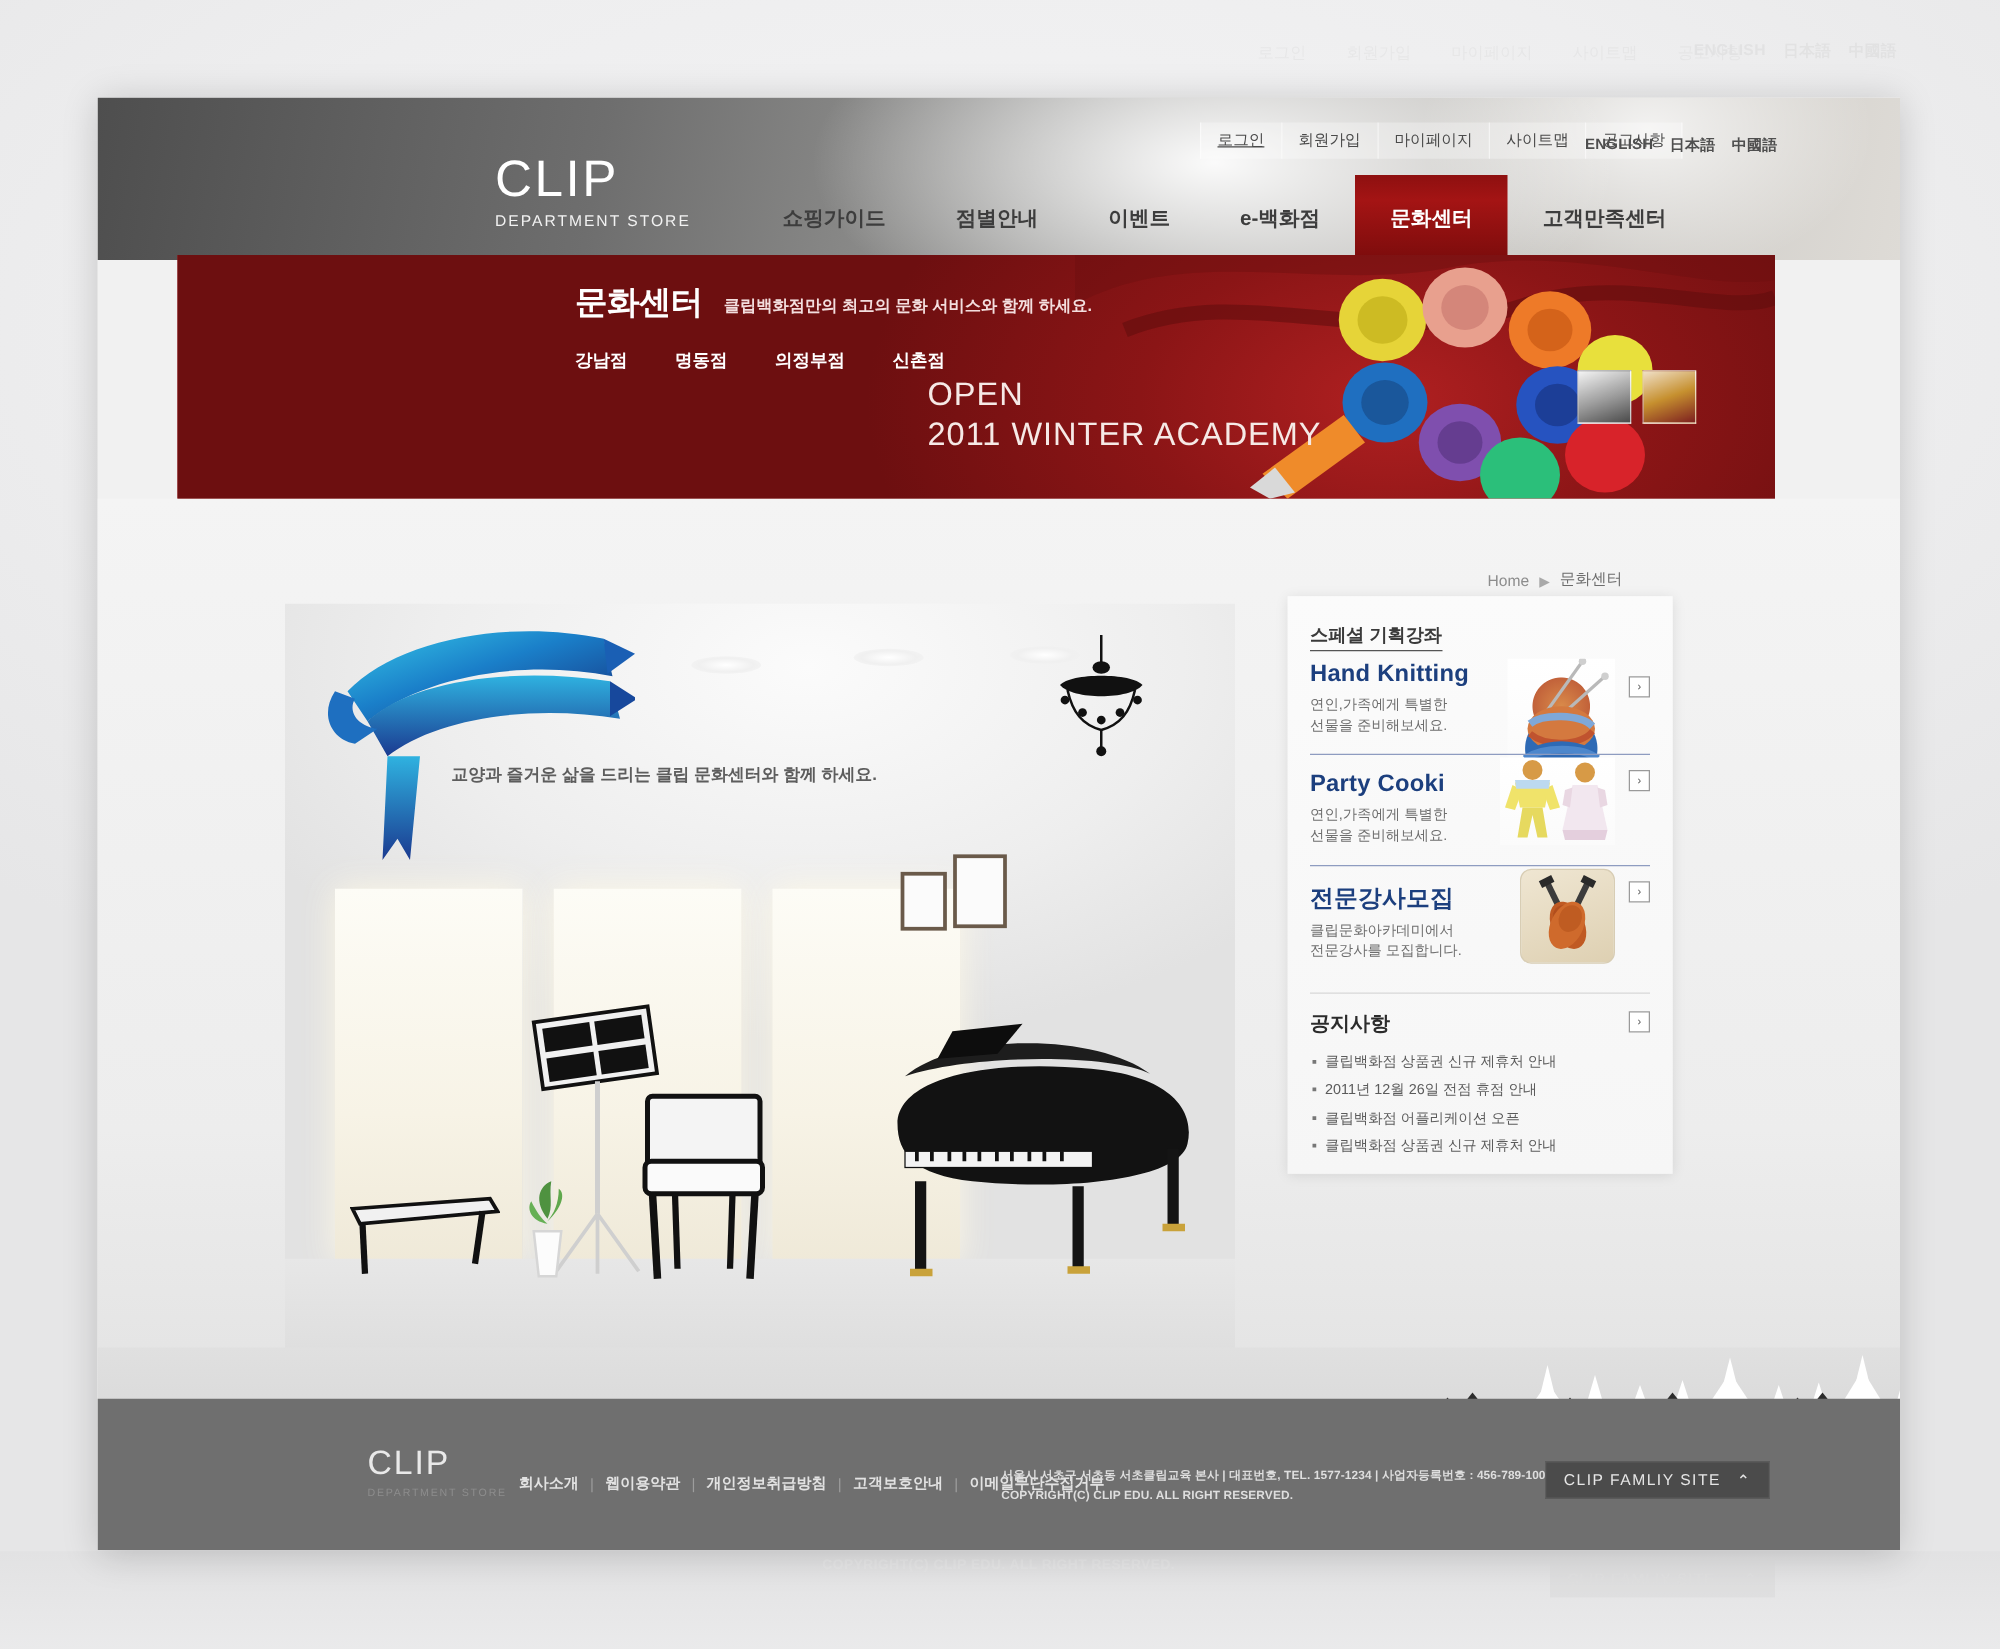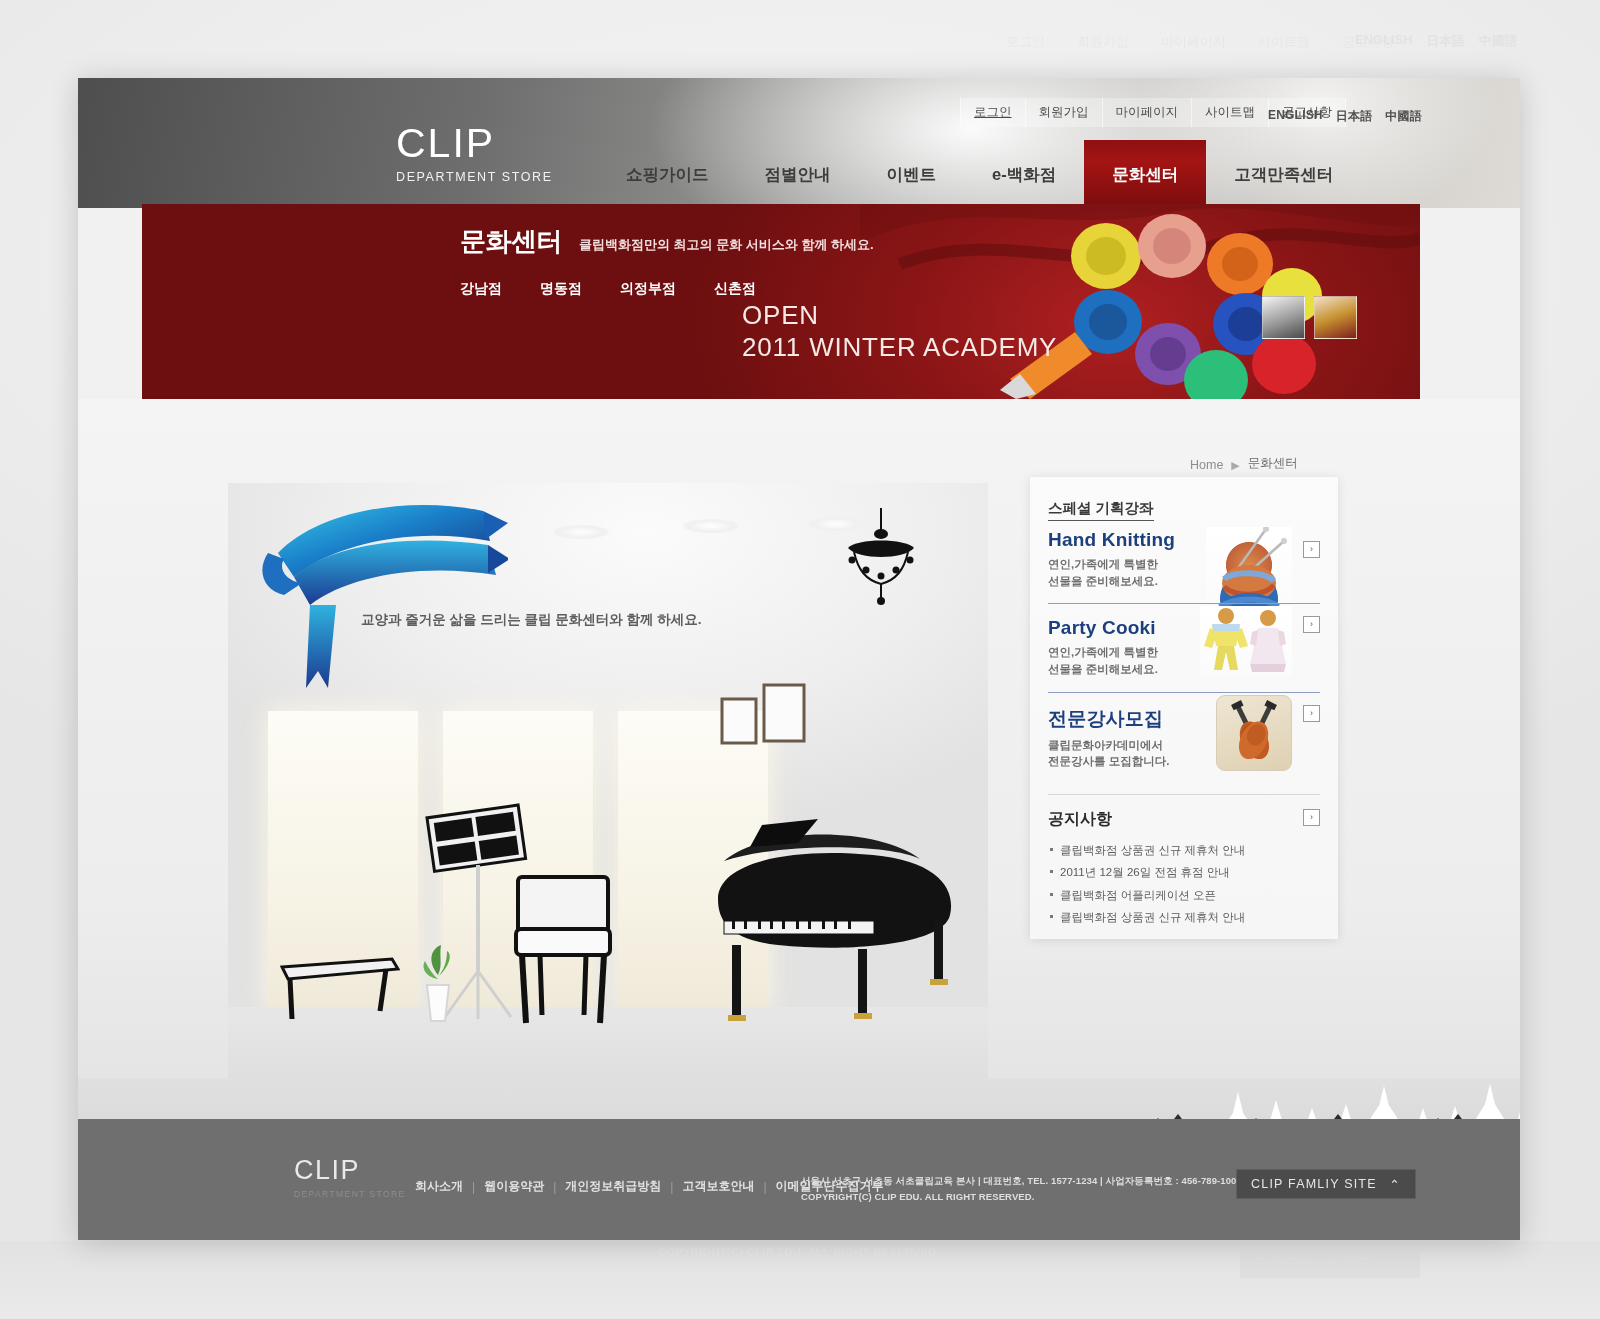--- a/index.html
+++ b/index.html
@@ -240,21 +240,21 @@
     padding:22px 18px;box-sizing:border-box;
   }
   .side-eyebrow{
     font-size:14.5px;font-weight:bold;color:#3a3a3a;border-bottom:1px solid #555;
     display:inline-block;padding-bottom:2px;margin-bottom:8px;
   }
   .promo{position:relative;padding-bottom:10px;}
   .promo + .promo{border-top:1px solid #8e9cc0;padding-top:13px;margin-top:4px;}
   .promo-title{font-size:19px;font-weight:bold;color:#1c3f7e;letter-spacing:.2px;}
   .promo-title.kr{color:#1c3f7e;font-size:19px;}
-  .promo-desc{font-size:11.5px;color:#6e6e6e;line-height:1.45;margin-top:5px;font-weight:bold;}
+  .promo-desc{font-size:11.5px;color:#6e6e6e;line-height:1.45;margin-top:5px;}
   .promo-img{
     position:absolute;right:28px;top:10px;width:78px;height:78px;border-radius:4px;
   }
   .promo-img.knit{
     top:-2px;width:86px;height:100px;border-radius:0;
     background:
       radial-gradient(circle at 50% 72%, #2e6ab5 0%, #2e6ab5 34%, rgba(0,0,0,0) 35%),
       radial-gradient(circle at 50% 38%, #d98a4a 0%, #c2623a 30%, rgba(0,0,0,0) 31%),
       linear-gradient(180deg,#ffffff,#fafafa);
   }

